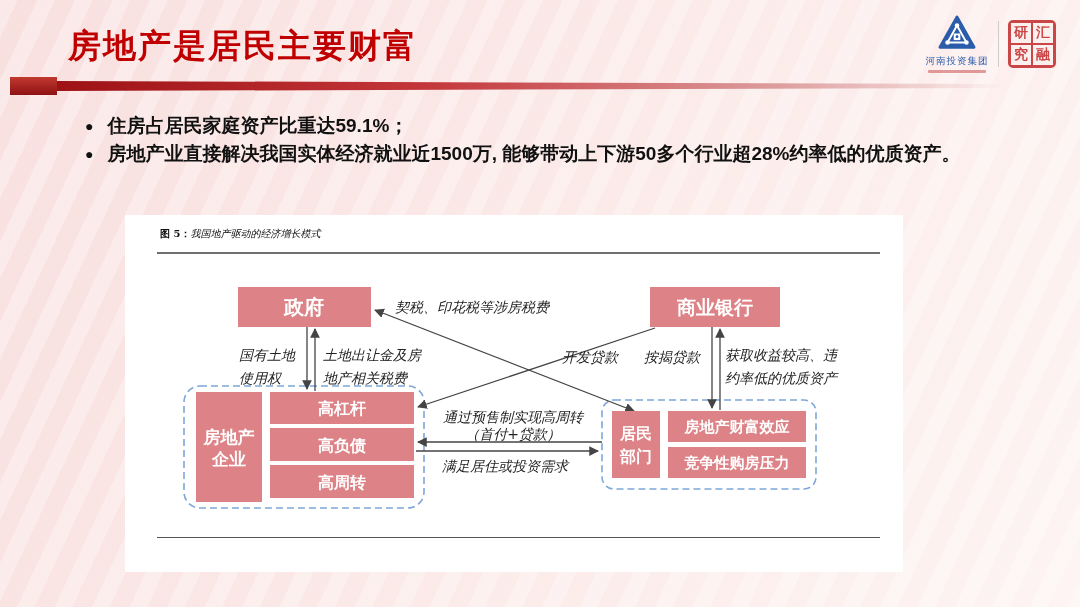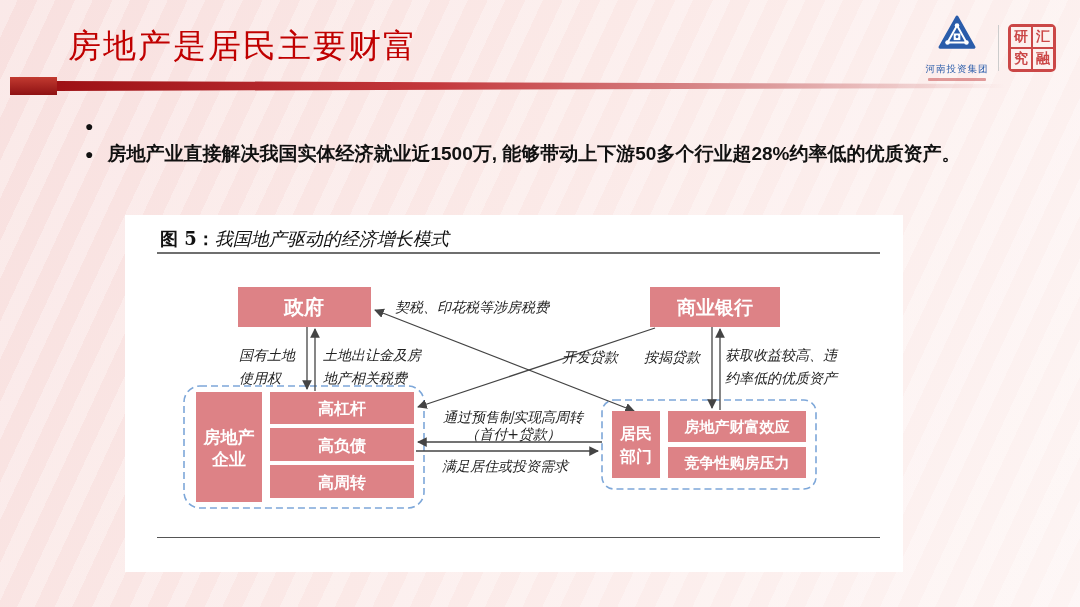--- a/index.html
+++ b/index.html
@@ -6,54 +6,54 @@
   body { background:#555; font-family:"Liberation Sans", sans-serif; }
   .slide {
     position:relative; width:1080px; height:607px; overflow:hidden;
     background:
       repeating-linear-gradient(115deg, rgba(255,255,255,0.30) 0 16px, rgba(255,255,255,0) 16px 34px),
       linear-gradient(115deg,#f8e0df 0%,#fbe9e7 45%,#fdf4f3 100%);
   }
   
   .page-title {
     position:absolute; left:68px; top:24px;
-    font-size:33px; font-weight:normal; color:#c00000; letter-spacing:2px;
+    font-size:33px; font-weight:bold; color:#c00000; letter-spacing:2px;
   }
   .accent-block {
     position:absolute; left:10px; top:77px; width:47px; height:18px;
     background:linear-gradient(180deg,#c23a30,#8e1113);
   }
   .accent-line {
     position:absolute; left:57px; top:81px; width:948px; height:10px;
     background:linear-gradient(90deg,#9e1115,#c4383c 40%,#dc9a9b 75%,rgba(250,238,238,0));
     clip-path:polygon(0 0,100% 30%,100% 70%,0 100%);
   }
   .header-logos { position:absolute; left:925px; top:15px; display:flex; align-items:center; gap:9px; }
   .org-logo { display:flex; flex-direction:column; align-items:center; width:64px; }
-  .org-name { font-size:9.5px; color:#2a5caa; letter-spacing:1px; margin-top:12px; white-space:nowrap; }
+  .org-name { font-size:9.5px; color:#2a5caa; letter-spacing:1px; margin-top:4px; white-space:nowrap; }
   .org-sub { width:58px; height:3px; margin-top:2px; background:rgba(200,80,80,0.55); border-radius:1px; }
   .logo-divider { width:1px; height:46px; background:#ccc; }
   .seal {
     width:48px; height:48px; border:3px solid #c53030; border-radius:5px;
     display:grid; grid-template-columns:1fr 1fr; grid-template-rows:1fr 1fr; gap:2px;
     background:#c53030; opacity:0.88;
   }
   .seal span {
     background:#fdf1ef; color:#c53030; font-family:"DejaVu Serif",serif;
     font-weight:bold; font-size:14px; display:flex; align-items:center; justify-content:center;
   }
   
   .bullets { position:absolute; left:85px; top:112px; width:890px; }
   .bullet-row { display:flex; align-items:flex-start; }
   .bullet-marker { font-size:14px; color:#111; margin-right:14px; line-height:28px; }
   .bullet-text { font-size:19px; font-weight:600; color:#111; line-height:28px; }
   
   .panel { position:absolute; left:125px; top:215px; width:778px; height:357px; background:#fff; }
   .fig-caption {
-    position:absolute; left:35px; top:12px; font-size:18px; color:#111;
+    position:absolute; left:35px; top:12px; font-size:10px; color:#111;
     font-family:"DejaVu Serif",serif;
   }
   .fig-caption .cap-prefix { font-weight:bold; font-style:normal; }
   .fig-caption .cap-text { font-style:italic; }
   .fig-rule { position:absolute; left:32px; width:723px; height:2px; background:#6f6f6f; }
   .rule-top { top:37px; }
   .rule-bottom { top:322px; height:1px; background:#555; }
   .fig-source {
     position:absolute; left:35px; top:330px; font-size:12px; color:#333;
     font-family:"DejaVu Serif",serif; font-style:italic;
@@ -94,20 +94,21 @@
       <span>研</span>
       <span>汇</span>
       <span>究</span>
       <span>融</span>
     </div>
   </div>
 
   <div class="bullets">
     <div class="bullet-row">
       <span class="bullet-marker">●</span>
+      <span class="bullet-text">住房占居民家庭资产比重达59.1%；</span>
     </div>
     <div class="bullet-row">
       <span class="bullet-marker">●</span>
       <span class="bullet-text">房地产业直接解决我国实体经济就业近1500万, 能够带动上下游50多个行业超28%约率低的优质资产。</span>
     </div>
   </div>
 
   <div class="panel">
     <div class="fig-caption">
       <span class="cap-prefix">图 5：</span><span class="cap-text">我国地产驱动的经济增长模式</span>

